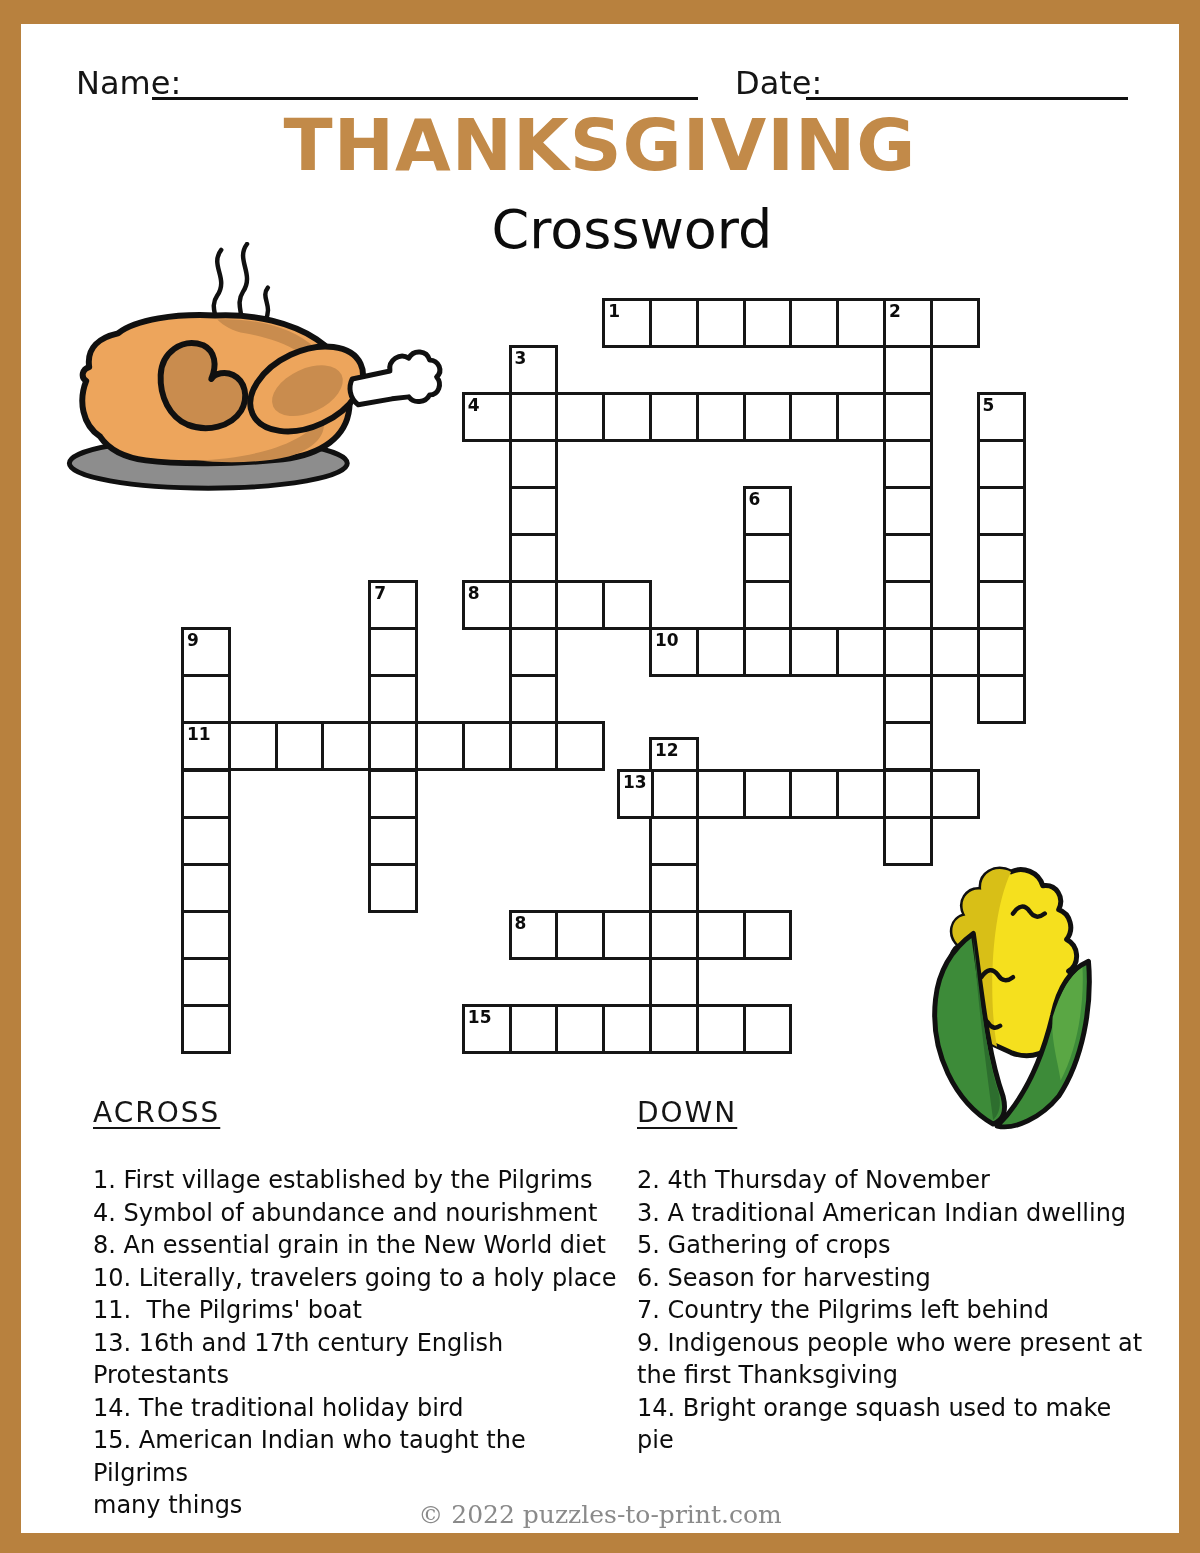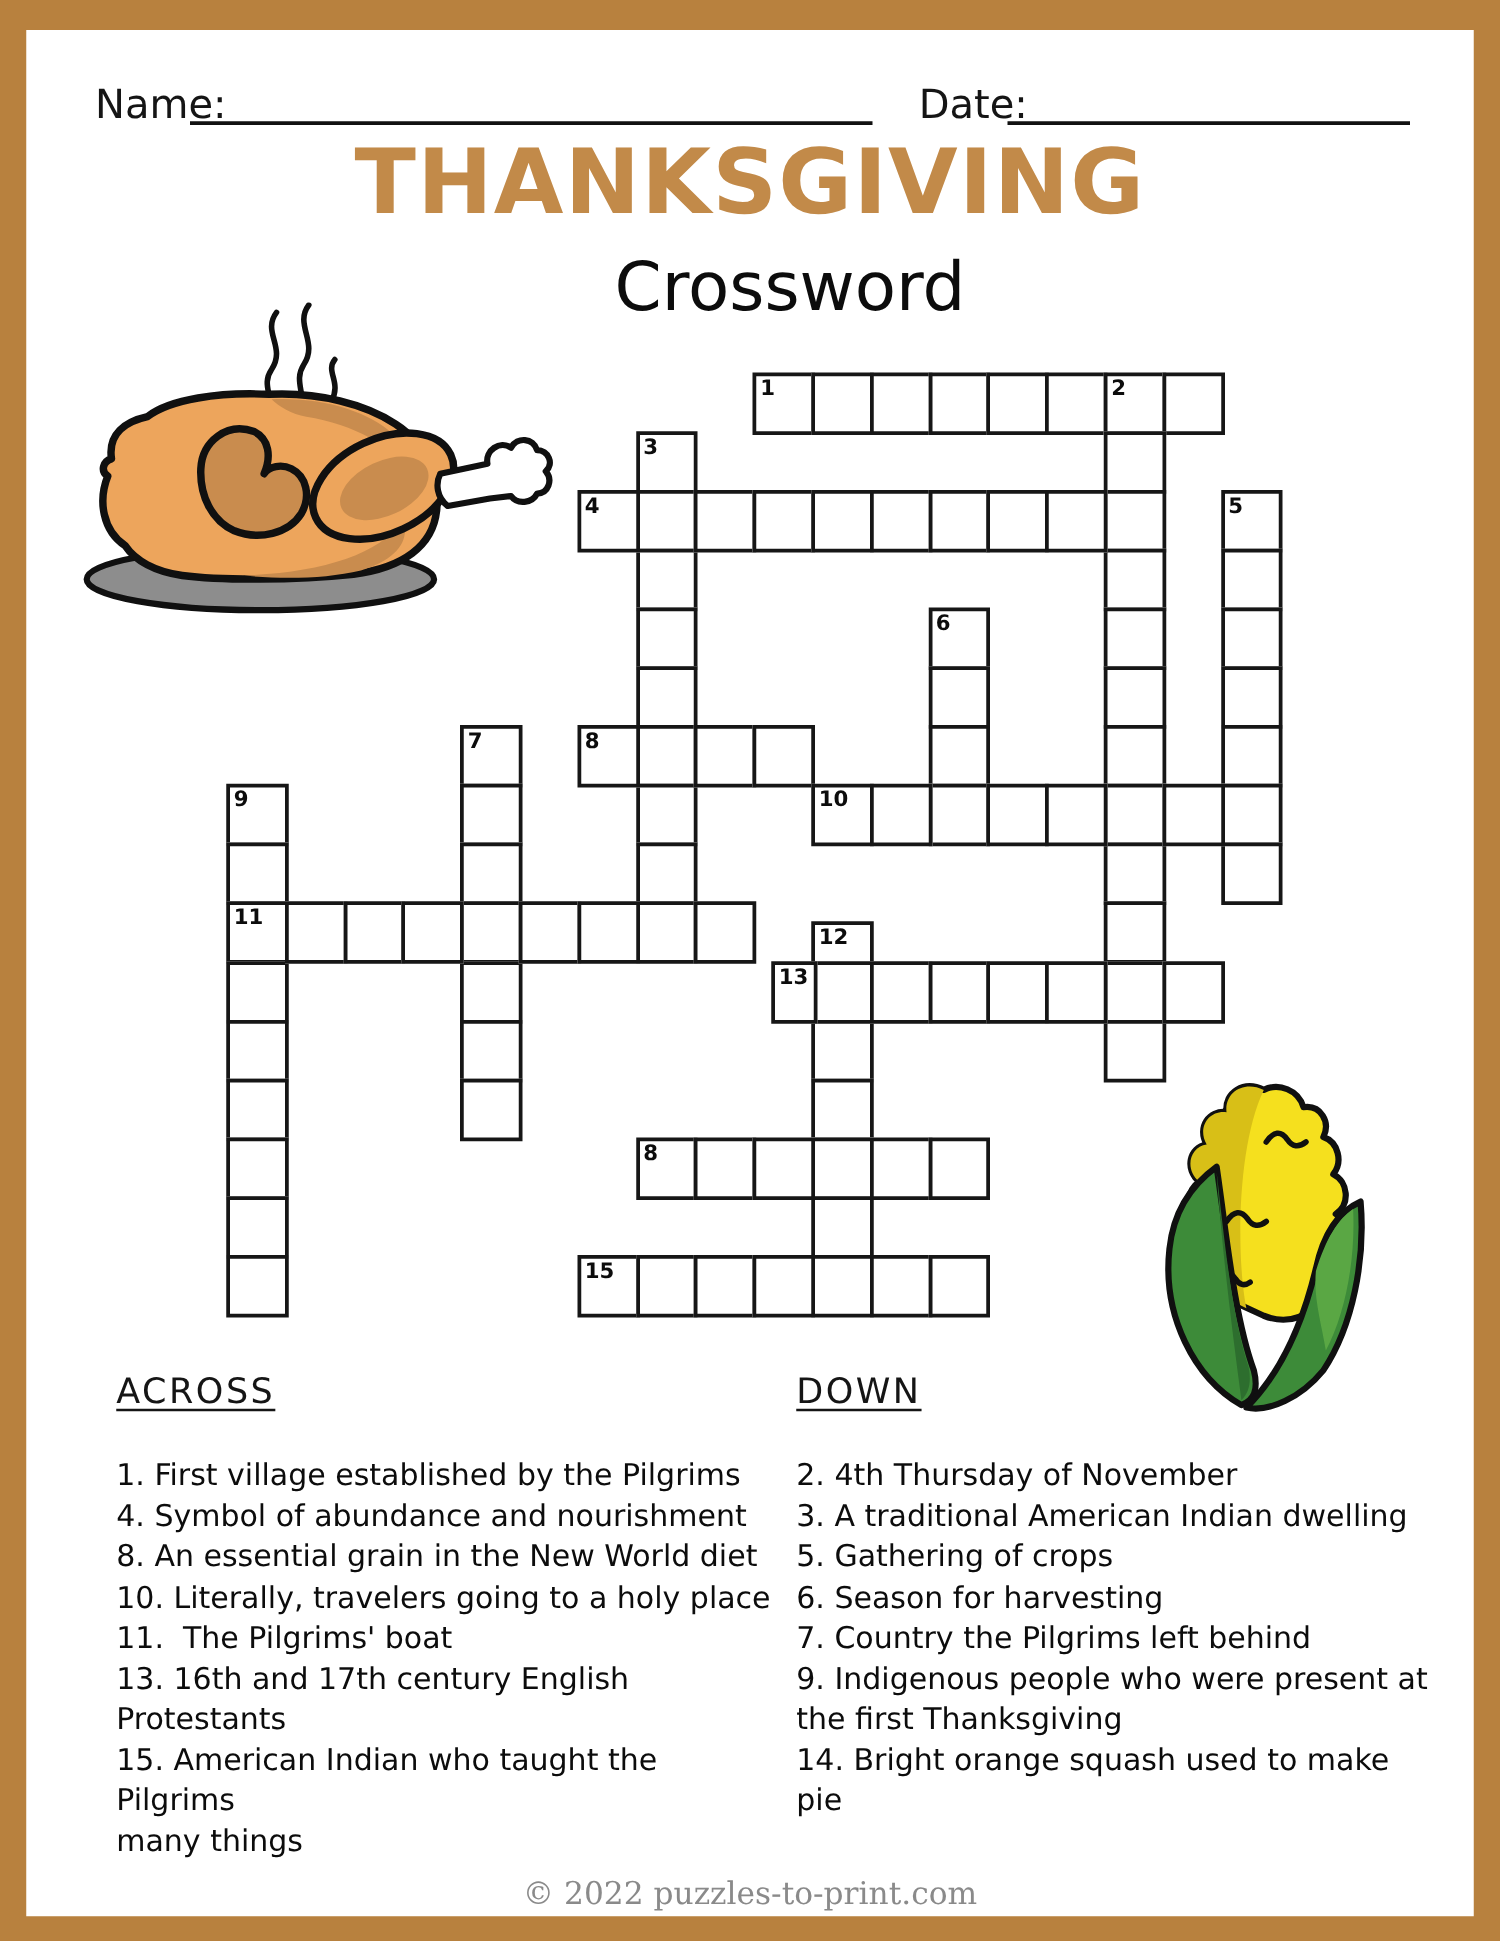--- a/index.html
+++ b/index.html
@@ -219,21 +219,21 @@
              C114,256 110,264 100,268 Z"></path>
     <path style="fill:var(--leaf_dark);" d="M80,80 C86,132 92,196 106,238 C108,250 106,258 100,264 C92,204 84,140 80,80 Z"></path>
     <path style="fill:var(--leaf);stroke:#101010;stroke-width:5;stroke-linejoin:round;" d="M104,270 C128,246 148,208 160,158 C166,130 178,112 196,104
              C200,150 190,204 166,240 C148,262 122,274 104,270 Z"></path>
     <path style="fill:var(--leaf_light);" d="M160,160 C168,134 178,118 190,110 C192,150 184,194 168,224 C164,200 158,182 160,160 Z"></path>
   </svg>
 
   <div class="across-col">
     <div class="clues-heading">ACROSS</div>
     <div class="clue-list" id="across-list"><div class="clue">1. First village established by the Pilgrims</div><div class="clue">4. Symbol of abundance and nourishment</div><div class="clue">8. An essential grain in the New World diet</div><div class="clue">10. Literally, travelers going to a holy place</div><div class="clue">11.  The Pilgrims' boat</div><div class="clue">13. 16th and 17th century English
-Protestants</div><div class="clue">15. American Indian who taught the Pilgrims
+Protestants</div><div class="clue">14. The traditional holiday bird</div><div class="clue">15. American Indian who taught the Pilgrims
 many things</div></div>
   </div>
   <div class="down-col">
     <div class="clues-heading">DOWN</div>
     <div class="clue-list" id="down-list"><div class="clue">2. 4th Thursday of November</div><div class="clue">3. A traditional American Indian dwelling</div><div class="clue">5. Gathering of crops</div><div class="clue">6. Season for harvesting</div><div class="clue">7. Country the Pilgrims left behind</div><div class="clue">9. Indigenous people who were present at
 the first Thanksgiving</div><div class="clue">14. Bright orange squash used to make pie</div></div>
   </div>
 
   <div class="footer">© 2022 puzzles-to-print.com</div>
 

